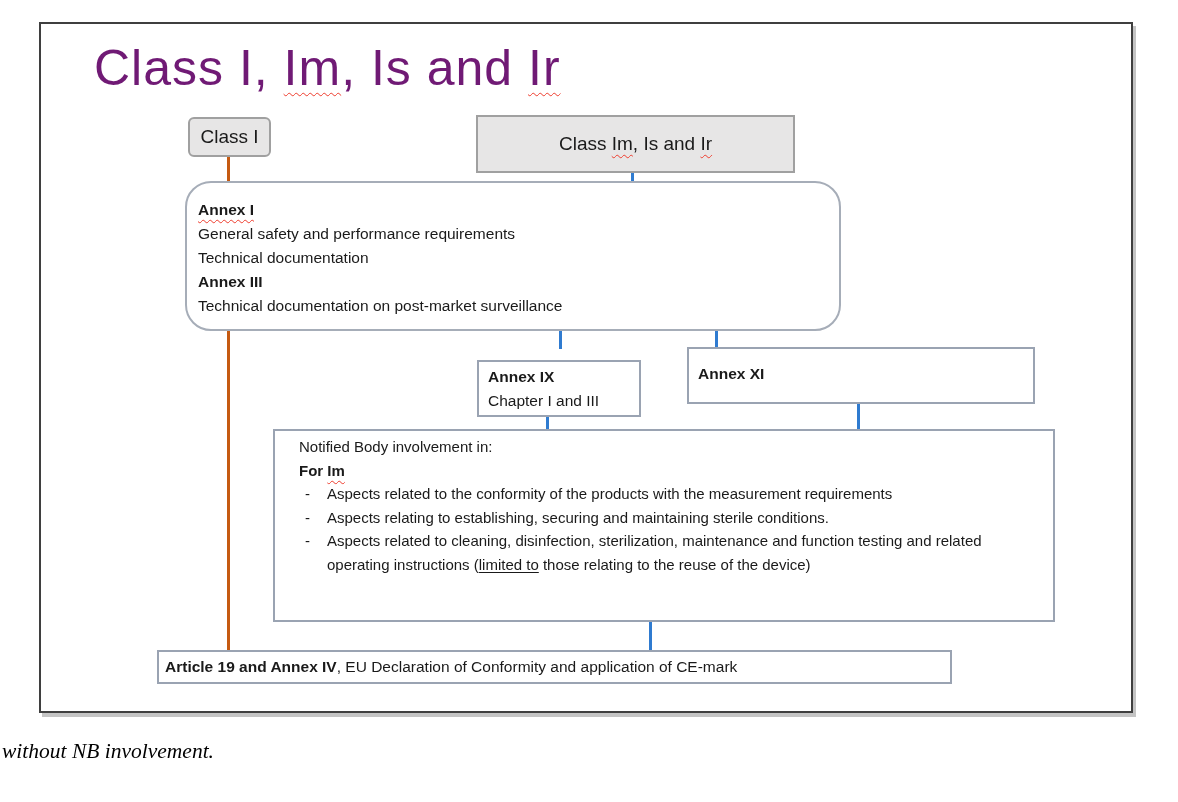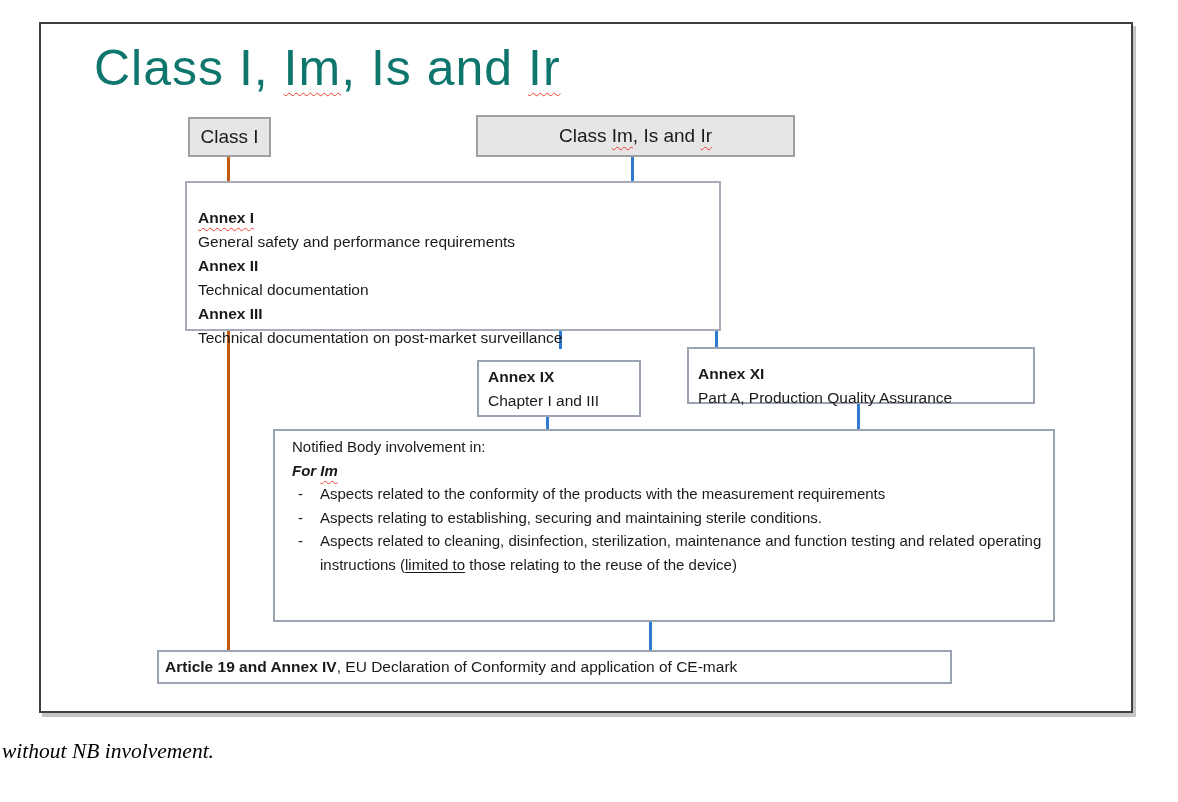--- a/index.html
+++ b/index.html
@@ -6,42 +6,42 @@
   body{width:1178px;height:802px;position:relative;font-family:"Liberation Sans",sans-serif;color:#1a1a1a;overflow:hidden;}
 
   :root{
     --orange:#C55A11;
     --blue:#2f7bd0;
     --grayfill:#e7e6e6;
   }
 
   .frame{position:absolute;left:39px;top:22px;width:1090px;height:687px;border:2px solid #3f3f3f;background:#ffffff;box-shadow:3px 4px 0 #c4c4c4;z-index:0;}
 
-  .title{position:absolute;left:94px;top:40px;font-size:50px;line-height:56px;font-weight:400;letter-spacing:1px;color:#0f766e;z-index:2;white-space:nowrap;}
+  .title{position:absolute;left:94px;top:40px;font-size:50px;line-height:56px;font-weight:400;letter-spacing:1px;color:#701a75;z-index:2;white-space:nowrap;}
 
   
   .conn{position:absolute;width:3px;z-index:1;}
   .conn.orange{background:var(--orange);}
   .conn.blue{background:var(--blue);}
 
   
   .box{position:absolute;background:#ffffff;border:2px solid #9aa3b2;box-sizing:border-box;z-index:2;font-size:15.5px;}
   .box.gray{background:var(--grayfill);border-color:#a0a0a0;display:flex;align-items:center;justify-content:center;font-size:19px;}
 
-  .class1{left:188px;top:117px;width:83px;height:40px;}
-  .classim{left:476px;top:115px;width:319px;height:42px;}
+  .class1{left:188px;top:117px;width:83px;height:40px;border-radius:6px;}
+  .classim{left:476px;top:115px;width:319px;height:58px;}
 
-  .annex123{left:185px;top:181px;width:536px;height:150px;padding:23px 11px;line-height:24px;border-color:#a6adb8;}
+  .annex123{left:185px;top:181px;width:656px;height:150px;padding:15px 11px;line-height:24px;border-color:#a6adb8;border-radius:26px;}
   .b-label{font-weight:bold;}
 
   .annexix{left:477px;top:360px;width:164px;height:57px;padding:3px 9px;line-height:24px;}
   .annexxi{left:687px;top:347px;width:348px;height:57px;padding:13px 9px;line-height:24px;}
 
-  .nb{left:273px;top:429px;width:782px;height:193px;padding:4px 6px 4px 17px;line-height:23.5px;font-size:15px;}
-  .nb-head{font-weight:bold;font-style:italic;}
+  .nb{left:273px;top:429px;width:782px;height:193px;padding:4px 6px 4px 24px;line-height:23.5px;font-size:15px;}
+  .nb-head{font-weight:bold;}
   .nb-bullet{display:flex;align-items:flex-start;}
   .nb-bullet .dash{width:28px;flex:0 0 28px;text-indent:6px;}
   .nb-bullet .btext{flex:1;}
 
   .article{left:157px;top:650px;width:795px;height:34px;display:flex;align-items:center;padding-left:6px;}
 
   .bold{font-weight:bold;margin-top:12px;}
 
   
   .sq{text-decoration-line:underline;text-decoration-style:wavy;text-decoration-color:#ee3d2e;text-decoration-thickness:1px;text-underline-offset:4px;text-decoration-skip-ink:none;}
@@ -71,34 +71,32 @@
 <div class="box gray class1">
   <span>Class I</span>
 </div>
 <div class="box gray classim">
   <span><span>Class </span><span class="sq">Im</span><span>, Is and </span><span class="sq">Ir</span></span>
 </div>
 
 <div class="box annex123">
   <div class="b-label"><span class="sq">Annex I</span></div>
   <div>General safety and performance requirements</div>
-  <div class="b-label">Annex II</div>
   <div>Technical documentation</div>
   <div class="b-label">Annex III</div>
   <div>Technical documentation on post-market surveillance</div>
 </div>
 
 <div class="box annexix">
   <div class="b-label">Annex IX</div>
   <div>Chapter I and III</div>
 </div>
 
 <div class="box annexxi">
   <div class="b-label">Annex XI</div>
-  <div>Part A, Production Quality Assurance</div>
 </div>
 
 <div class="box nb">
   <div>Notified Body involvement in:</div>
 
   <div class="nb-head"><span>For </span><span class="sq">Im</span></div>
   <div class="nb-bullet">
     <span class="dash">-</span>
     <span class="btext">Aspects related to the conformity of the products with the measurement requirements</span>
   </div>

